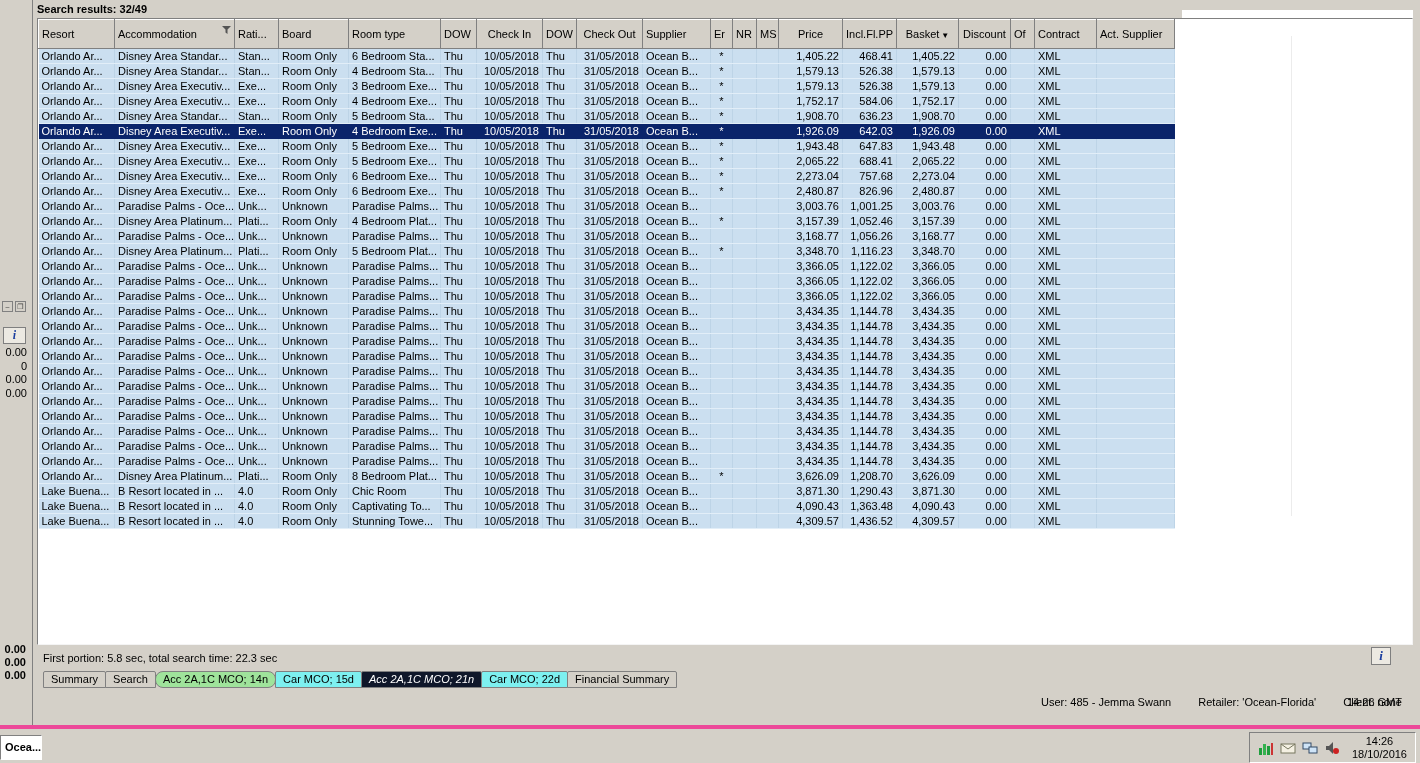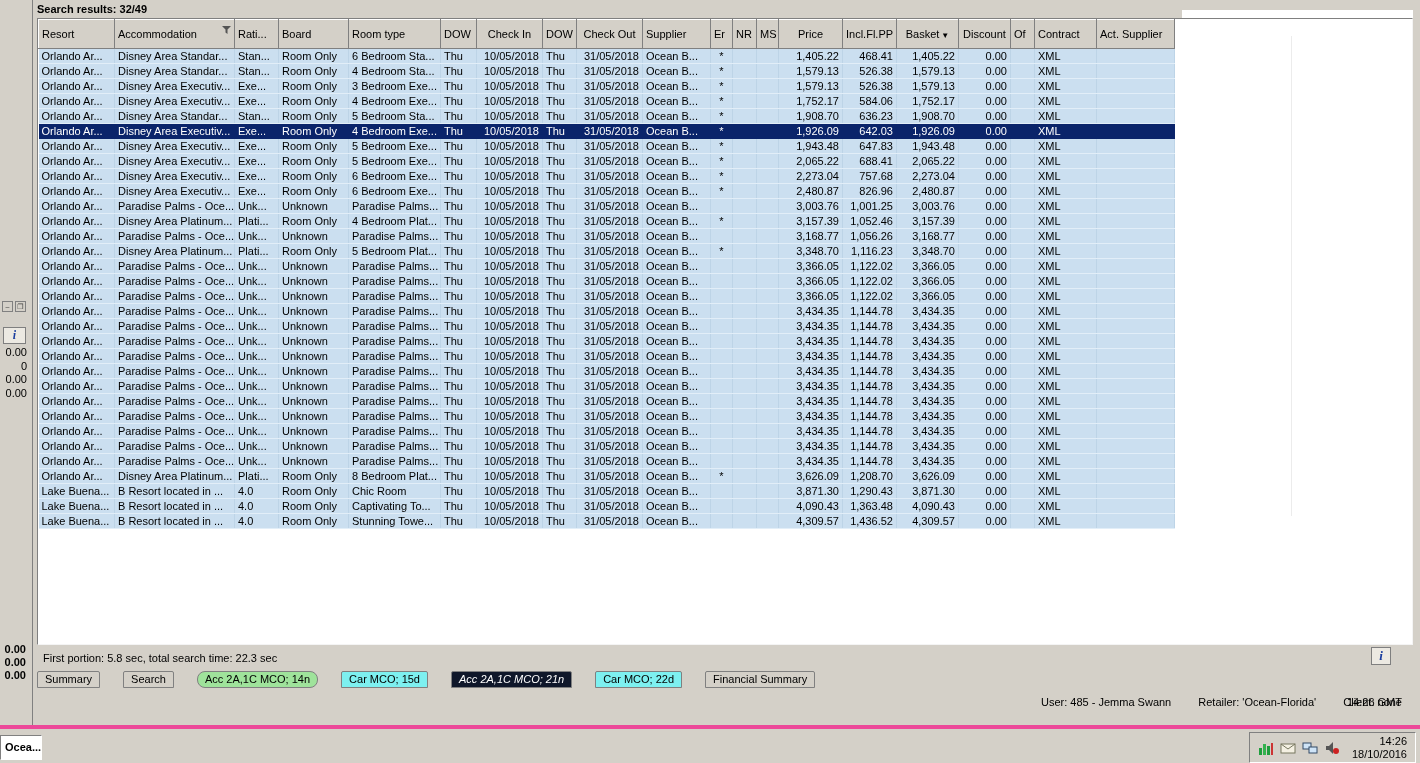--- a/index.html
+++ b/index.html
@@ -33,40 +33,40 @@
     border-right:1px solid #bdd4e7; border-bottom:1px solid #e2eef8; }
   td.al-r { text-align:right; }
   td.al-c { text-align:center; }
   tr.selected td { background:#0a246a; color:#fff; border-right-color:#0a246a; border-bottom-color:#0a246a; }
 
   .footer-bar { position:absolute; left:2px; top:645px; width:1376px; height:26px; }
   .footer-text { position:absolute; left:6px; top:7px; }
   .info-btn { position:absolute; right:22px; top:2px; width:20px; height:18px; background:#ece9e2; border:1px solid #7f7f7f;
     color:#1a3d9e; font-family:"Liberation Serif", serif; font-style:italic; font-weight:bold; text-align:center; line-height:16px; font-size:13px; cursor:default; }
 
-  .tab-bar { position:absolute; left:2px; top:671px; height:18px; display:flex;gap:24px; }
+  .tab-bar { position:absolute; left:8px; top:671px; height:18px; display:flex; }
   .tab { height:17px; line-height:15px; padding:0 7px; border:1px solid #808080; border-radius:2px 2px 0 0; margin-right:-1px; background:#d4d0c8; white-space:nowrap; }
   .tab.green_light { background:#9fe39b;border-radius:8px; }
   .tab.cyan { background:#7df0f0; }
   .tab.green_dark { background:#0f172a; color:#fff;font-style:italic; }
 
   .user-bar { position:absolute; left:0; top:694px; width:1379px; height:17px; text-align:right; line-height:17px; }
   .user-bar .seg { margin:0 12px; }
   .gmt-time { position:absolute; right:12px; top:0; }
 
   .topright-white { position:absolute; left:1147px; top:10px; width:231px; height:9px; background:#fff; }
 
   
   .taskbar { position:absolute; left:0; top:725px; width:1420px; height:38px; background:#d4d0c8; border-top:4px solid #ec4899; }
   .task-btn { position:absolute; left:0; top:6px; width:42px; height:25px; background:#fff;
     border:1px solid; border-color:#808080 #ffffff #ffffff #808080; font-weight:bold; line-height:23px; padding-left:4px; white-space:nowrap; overflow:hidden; }
   .tray { position:absolute; right:4px; top:3px; height:31px; display:flex; align-items:center; gap:6px;
     border:1px solid; border-color:#808080 #ffffff #ffffff #808080; padding:2px 8px; }
   .tray-icon { width:16px; height:16px; display:inline-block; }
-  .clock { text-align:right; line-height:13px; margin-left:6px; }
+  .clock { text-align:center; line-height:13px; margin-left:6px; }
 </style>
 </head>
 <body>
 
 <div class="screen">
 
   <div class="left-strip">
     <div class="strip-icons">
       <span class="mini-btn">–</span>
       <span class="mini-btn">❐</span>

